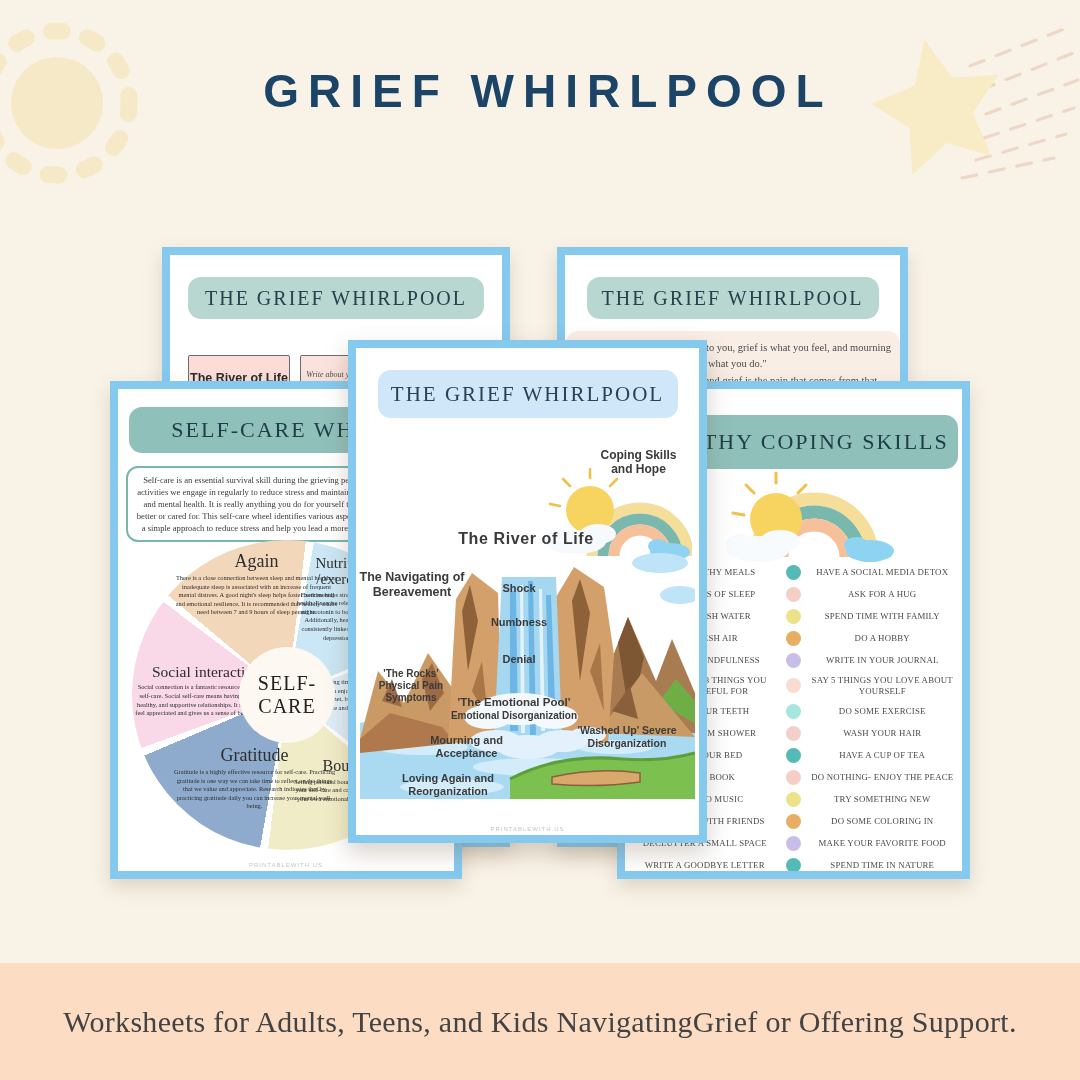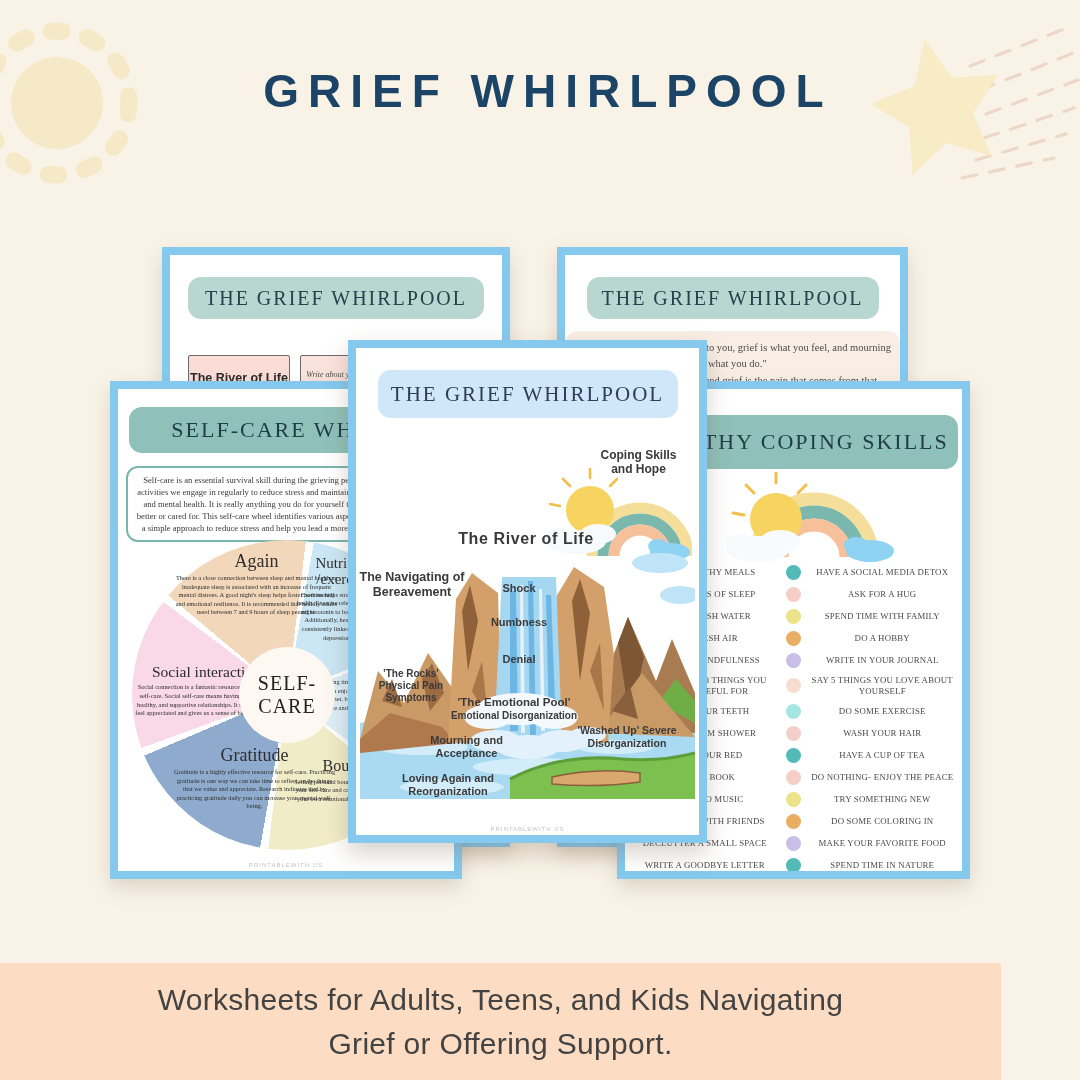--- a/index.html
+++ b/index.html
@@ -93,23 +93,23 @@
   #lbl-denial{left:118px;top:305px;width:90px;font-size:11px;}
   #lbl-rocks{left:10px;top:320px;width:90px;font-size:10px;}
   #lbl-pool{left:88px;top:348px;width:140px;font-size:11.5px;}
   #lbl-pool .sub{font-size:10px;}
   #lbl-mourning{left:58px;top:386px;width:105px;font-size:11px;}
   #lbl-washed{left:208px;top:376px;width:126px;font-size:10.5px;}
   #lbl-loving{left:28px;top:424px;width:128px;font-size:11px;}
   #scene{position:absolute;left:4px;top:203px;}
 
   
-  #bottom-band{position:absolute;left:0;top:963px;width:1001px;height:117px;background:#fcdcc3;
-    display:flex;flex-direction:column;align-items:center;justify-content:center;
-    font-size:30px;color:#434343;line-height:1.45;letter-spacing:0.3px;}
+  #bottom-band{position:absolute;left:0;top:963px;width:1080px;height:117px;background:#fcdcc3;
+    display:flex;flex-direction:row;align-items:center;justify-content:center;
+    font-size:30px;color:#434343;line-height:1.45;letter-spacing:0.3px;font-family:Liberation Serif, serif;}
 </style>
 </head>
 <body>
 
 <div id="canvas">
 
   <svg id="sun-deco" class="deco" width="200" height="200" viewBox="0 0 200 200">
     <circle cx="95" cy="95" r="46" fill="#f6e9c8"></circle>
     <circle cx="95" cy="95" r="72" fill="none" stroke="#f6e9c8" stroke-width="17" stroke-dasharray="11 26" stroke-linecap="round"></circle>
   </svg>

